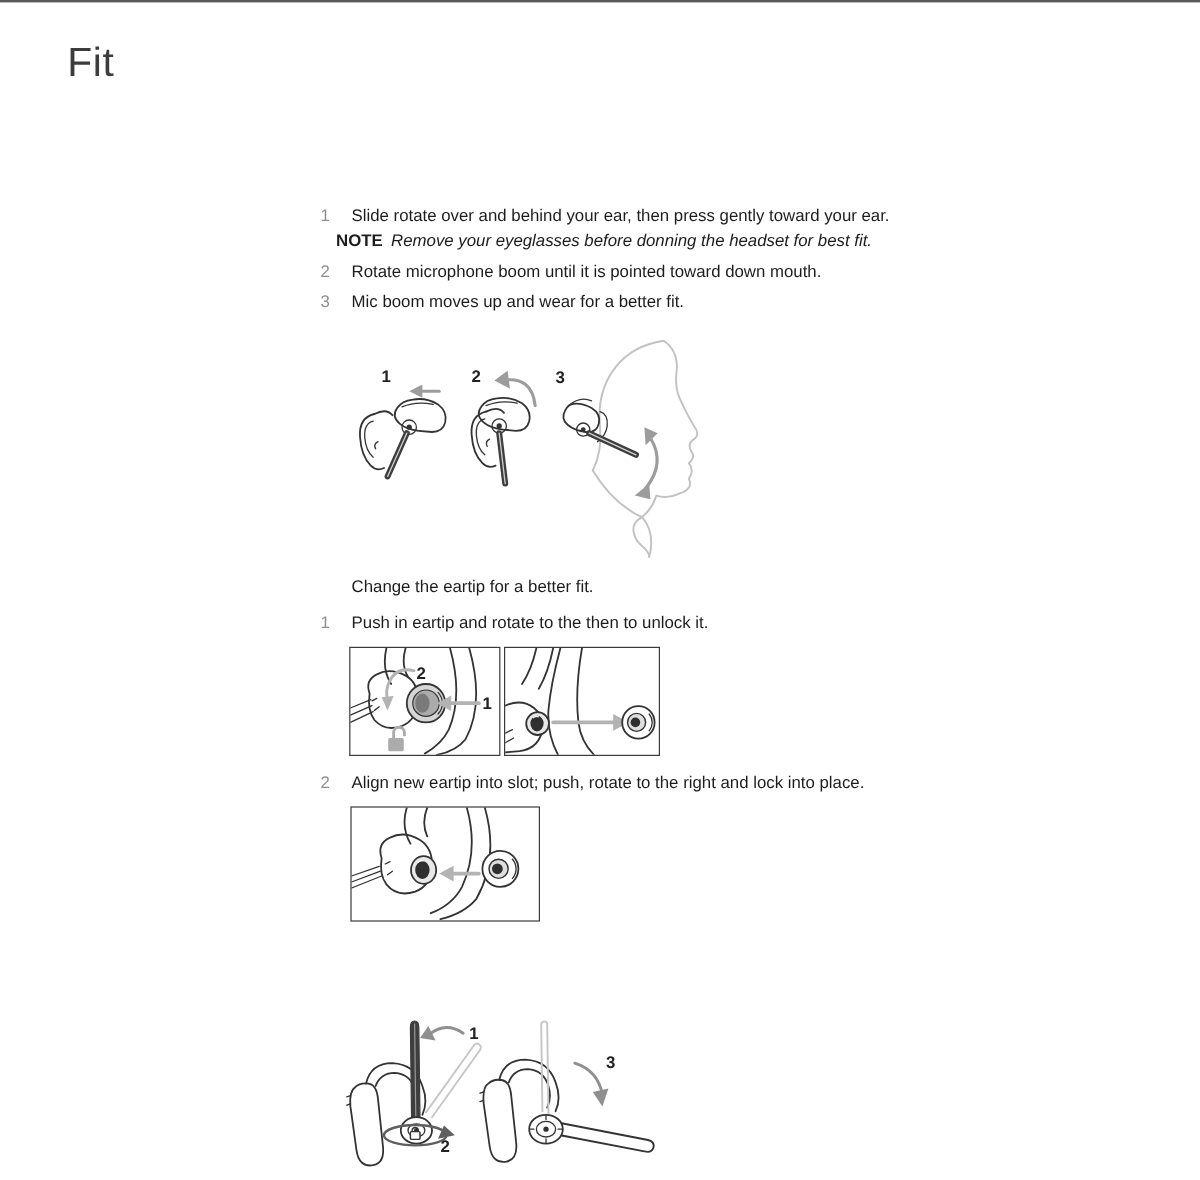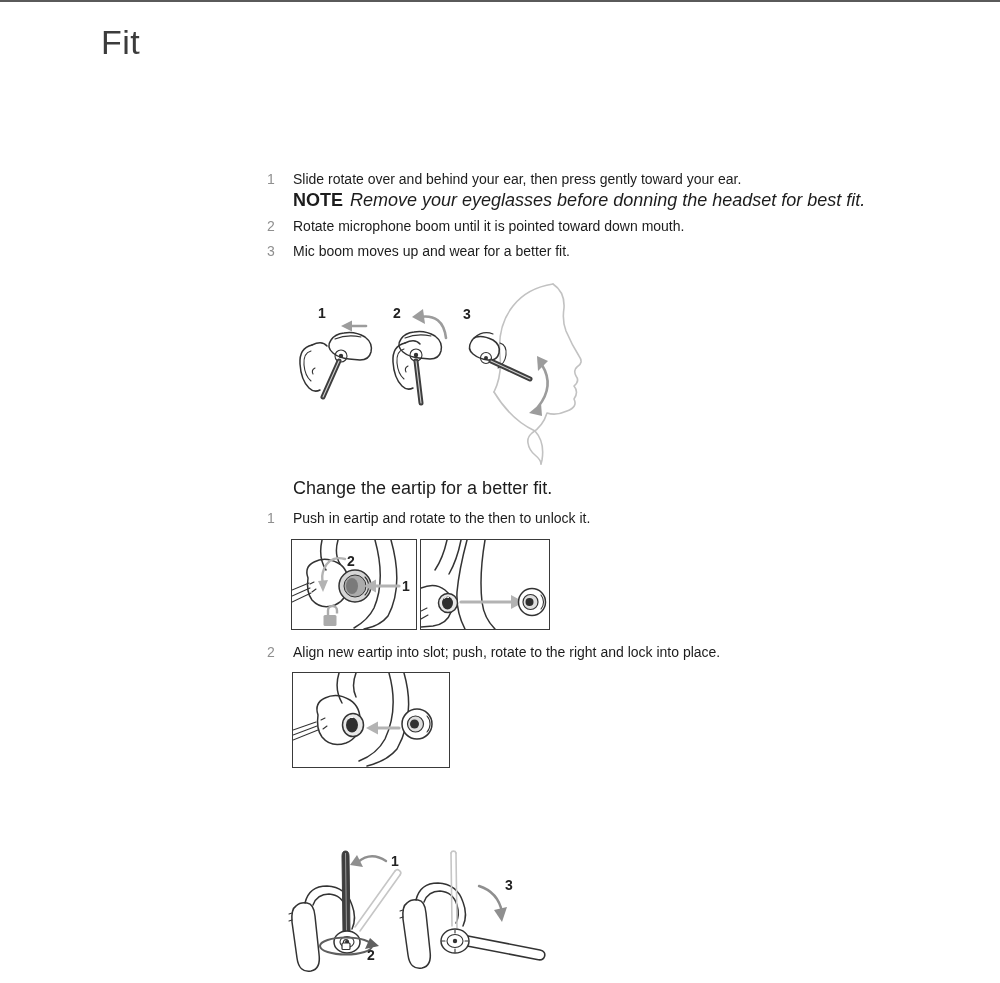--- a/index.html
+++ b/index.html
@@ -2,30 +2,30 @@
 <html><head>
 <meta charset="utf-8">
 <style>
   html,body{margin:0;padding:0;background:#ffffff;}
   .page{
     position:relative;width:1000px;height:983px;background:#fff;
     font-family:"Liberation Sans",sans-serif;color:#1c1c1c;overflow:hidden;
   }
   .top-line{position:absolute;left:0;top:0;width:100%;height:2px;background:#5a5a5a;}
   .title{
-    position:absolute;left:56px;top:0;font-size:34px;font-weight:400;
-    color:#3c3c3c;letter-spacing:.5px;margin-left:45px;
+    position:absolute;left:56px;top:10px;font-size:34px;font-weight:400;
+    color:#3c3c3c;letter-spacing:.5px;
   }
   .step{position:absolute;left:267px;font-size:14px;line-height:17px;}
   .step .num{position:absolute;left:0;top:0;color:#8f8f8f;}
   .step .txt{display:block;margin-left:26px;width:690px;}
-  .noteline{position:absolute;left:293px;font-size:18px;line-height:17px;}
+  .noteline{position:absolute;left:280px;font-size:14px;line-height:17px;}
   .noteline b{margin-right:7px;font-weight:700;}
   .noteline i{font-style:italic;}
-  .plain{position:absolute;left:293px;font-size:18px;line-height:17px;}
+  .plain{position:absolute;left:293px;font-size:14px;line-height:17px;}
   .para{position:absolute;left:293px;font-size:14px;line-height:20px;width:665px;}
   .figbox{position:absolute;border:1px solid #3a3a3a;background:#fff;box-sizing:content-box;}
   .fig{position:absolute;}
   svg{display:block;}
   svg text{font-family:"Liberation Sans",sans-serif;font-weight:700;font-size:14px;fill:#222;}
   .lineart{stroke:#333;fill:none;stroke-width:1.5;stroke-linecap:round;stroke-linejoin:round;}
   .thin{stroke:#333;fill:none;stroke-width:1.1;stroke-linecap:round;}
   .ghost{stroke:#c6c6c6;fill:none;stroke-width:1.6;stroke-linecap:round;}
   .face{stroke:#c2c2c2;fill:none;stroke-width:1.6;stroke-linecap:round;stroke-linejoin:round;}
   .garrow{stroke:#9c9c9c;fill:none;stroke-width:2.6;stroke-linecap:round;}

